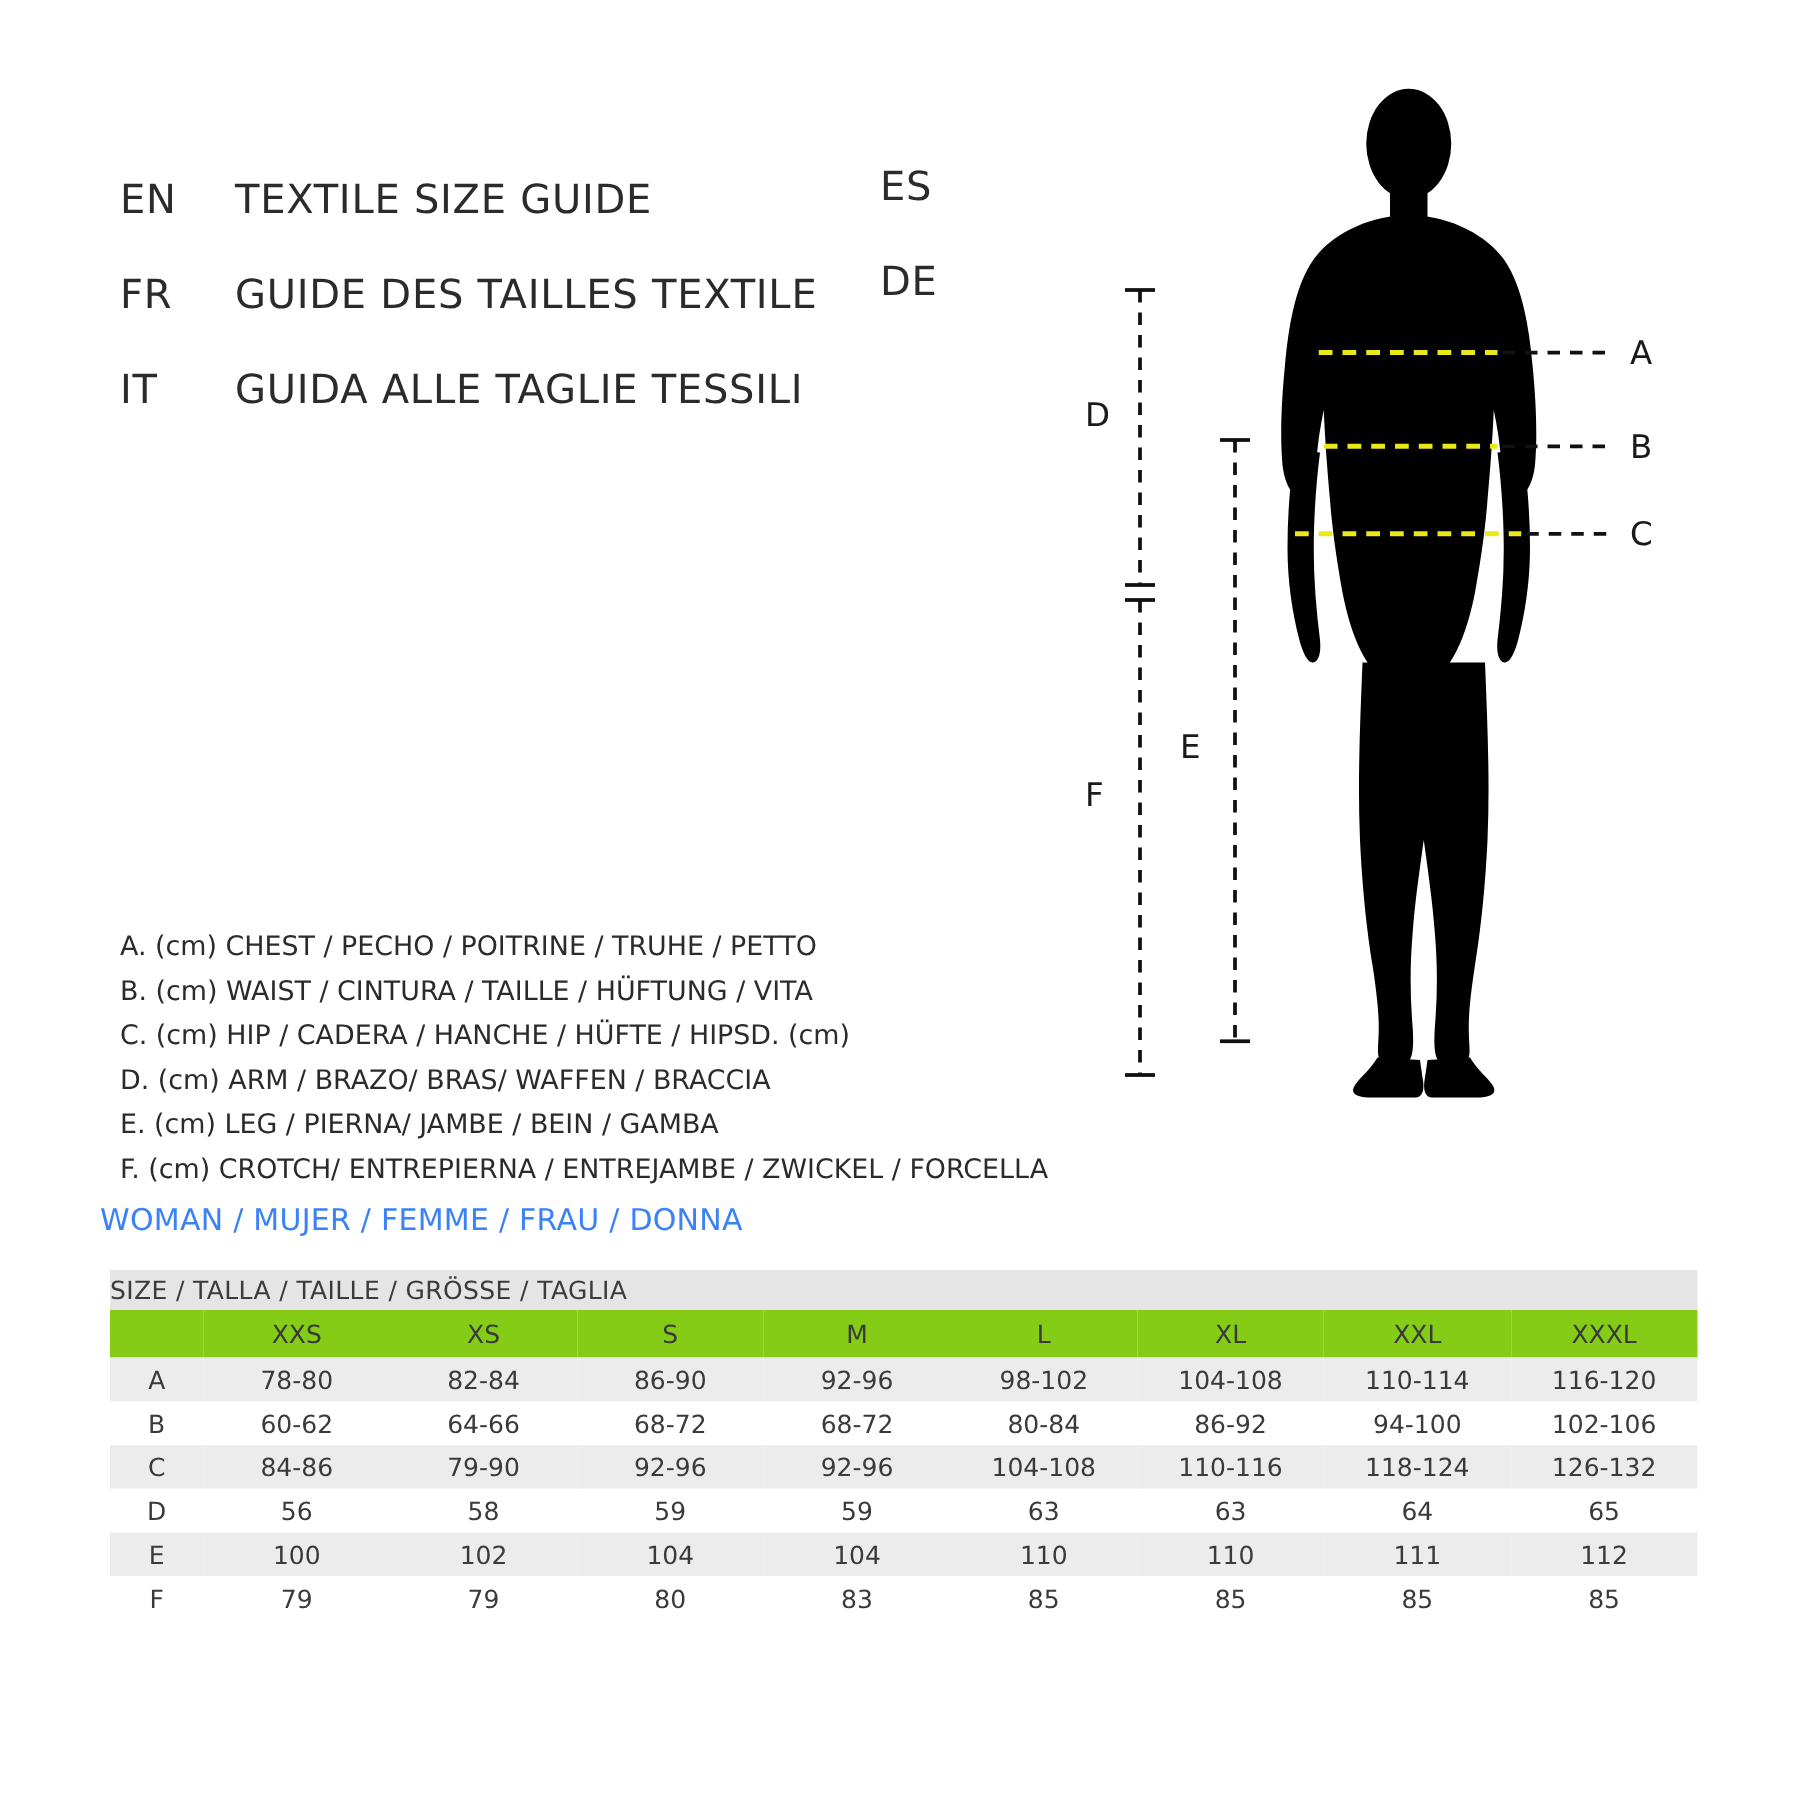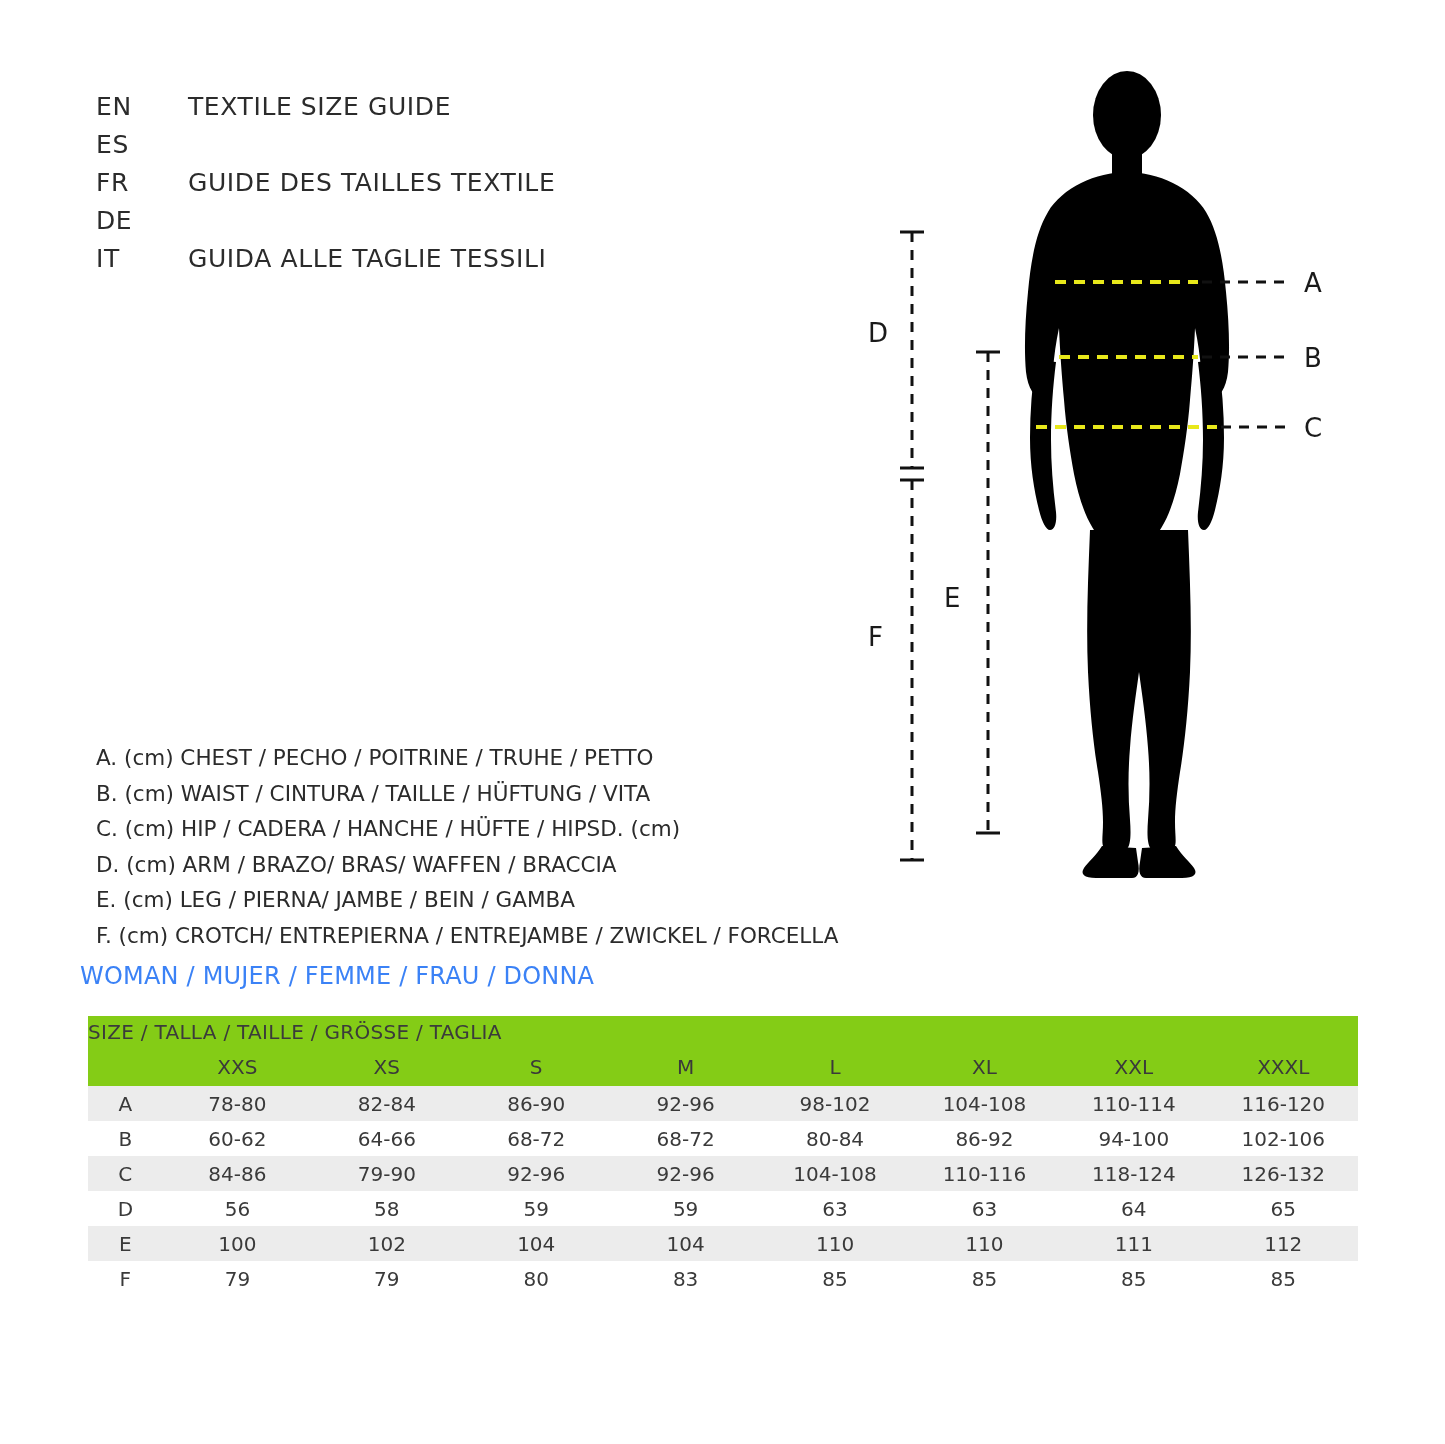--- a/index.html
+++ b/index.html
@@ -20,30 +20,32 @@
   #lang-block {
     position: absolute;
     left: 96px;
     top: 92px;
     width: 700px;
   }
   .lang-row {
     display: flex;
     align-items: baseline;
     height: 38px;
-    font-size: 25px;
+    font-size: 32px;
     letter-spacing: 0.6px;
     color: #2b2b2b;
+    justify-content: flex-end;
   }
   .lang-code {
     width: 92px;
     flex: 0 0 92px;
   }
   .lang-text {
     flex: 1 1 auto;
+    margin-top: 48px;
   }
 
   
   #legend-block {
     position: absolute;
     left: 96px;
     top: 740px;
     width: 830px;
   }
   .legend-row {
@@ -70,21 +72,21 @@
     width: 1270px;
     border-collapse: collapse;
     font-size: 20px;
     color: #3a3a3a;
   }
   #size-table td, #size-table th {
     padding: 0;
     margin: 0;
   }
   tr.band-title td {
-    background: #84cc16;
+    background: #e5e5e5;
     height: 32px;
     text-align: left;
     padding-left: 12px;
     font-size: 20px;
     color: #3b3b3b;
     letter-spacing: 0.3px;
   }
   tr.head-row td {
     height: 38px;
     text-align: center;

